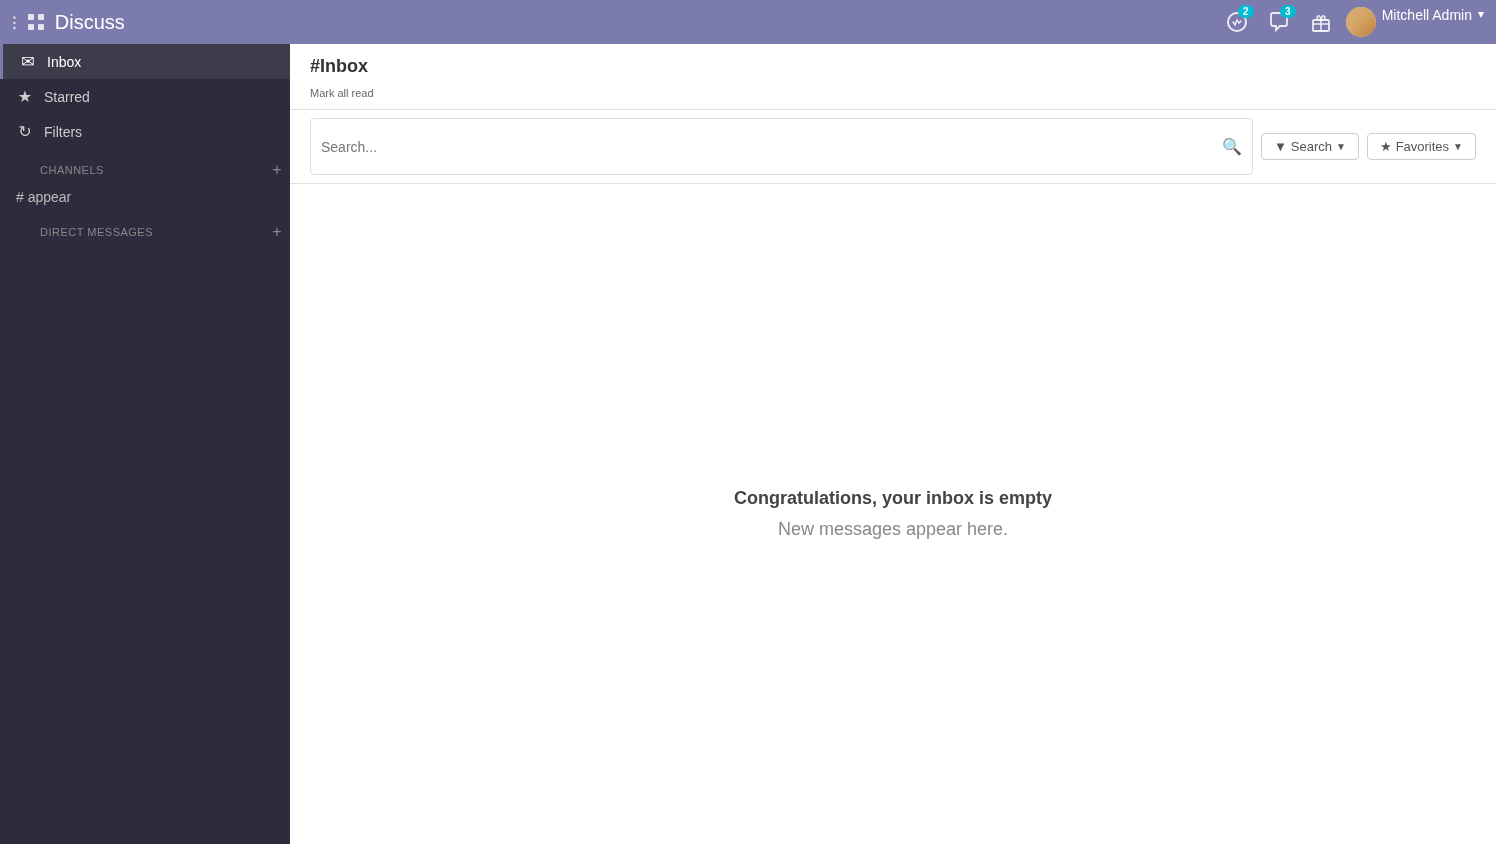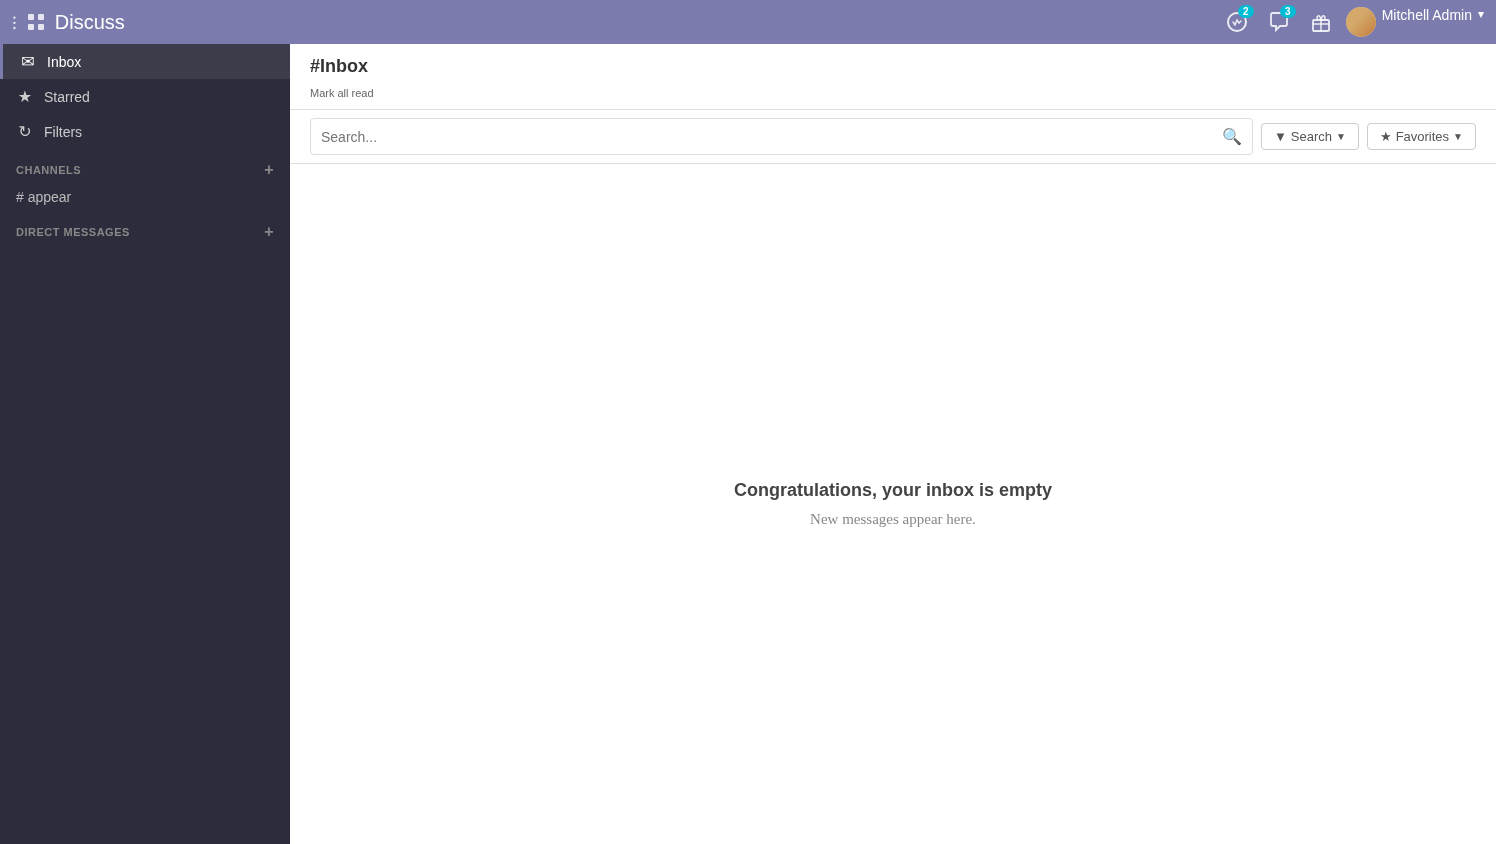--- a/index.html
+++ b/index.html
@@ -115,26 +115,27 @@
     }
     .sidebar-nav-icon {
       font-size: 16px;
       width: 18px;
       text-align: center;
     }
     .sidebar-section-header {
       display: flex;
       align-items: center;
       justify-content: space-between;
-      padding: 12px 16px 4px;
+      padding: 12px 8px 4px;
       font-size: 11px;
-      font-weight: 700;
+      font-weight: 400;
       color: #888;
       letter-spacing: 0.5px;
       text-transform: uppercase;
+      margin-left: 32px;
     }
     .sidebar-section-add {
       cursor: pointer;
       font-size: 16px;
       color: #888;
     }
     .sidebar-channel-item {
       display: flex;
       align-items: center;
       padding: 6px 16px;
@@ -179,21 +180,21 @@
       gap: 8px;
       flex-shrink: 0;
       background: #fff;
     }
     .search-input-wrap {
       flex: 1;
       display: flex;
       align-items: center;
       border: 1px solid #ddd;
       border-radius: 4px;
-      padding: 8px 10px;
+      padding: 18px 10px;
       background: #fff;
     }
     .search-input {
       border: none;
       outline: none;
       font-size: 14px;
       color: #333;
       width: 100%;
       background: transparent;
     }
@@ -225,23 +226,22 @@
       justify-content: center;
       color: #555;
     }
     .empty-state-title {
       font-size: 18px;
       font-weight: 700;
       color: #444;
       margin-bottom: 10px;
     }
     .empty-state-subtitle {
-      font-size: 15px;
+      font-size: 18px;
       color: #888;
-      font-family: Liberation Serif, serif;
     }
   </style>
 </head>
 <body>
 
 <div class="topbar">
   <span class="topbar-grid-icon">⁝</span>
   <svg width="18" height="18" viewBox="0 0 18 18" fill="none" style="margin-right:10px;cursor:pointer;">
     <rect x="1" y="1" width="6" height="6" rx="1" fill="rgba(255,255,255,0.8)"></rect>
     <rect x="11" y="1" width="6" height="6" rx="1" fill="rgba(255,255,255,0.8)"></rect>

